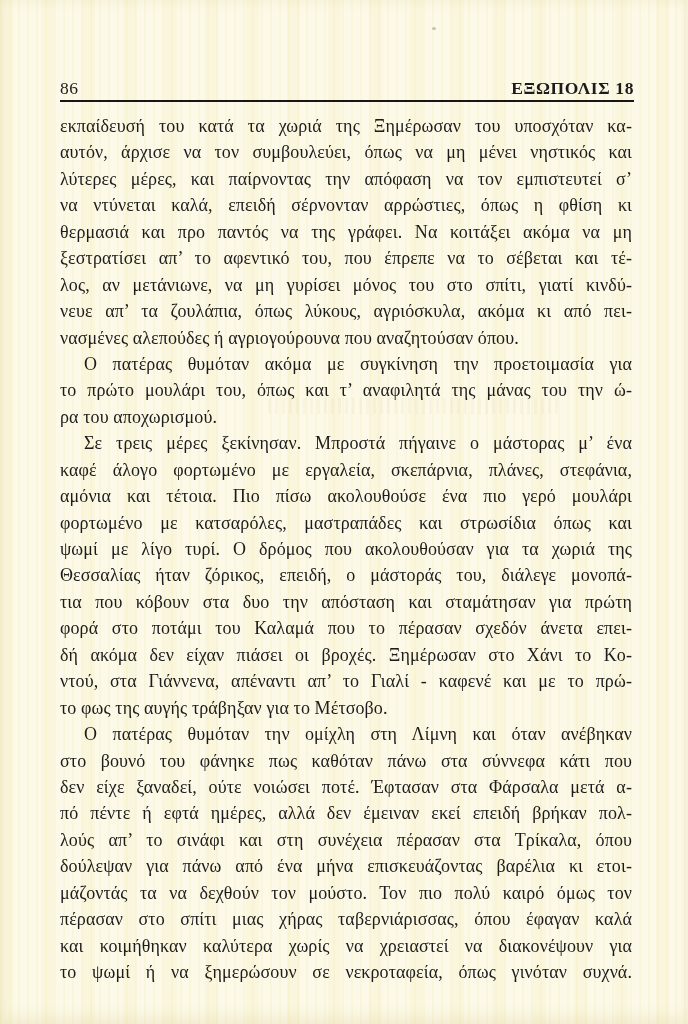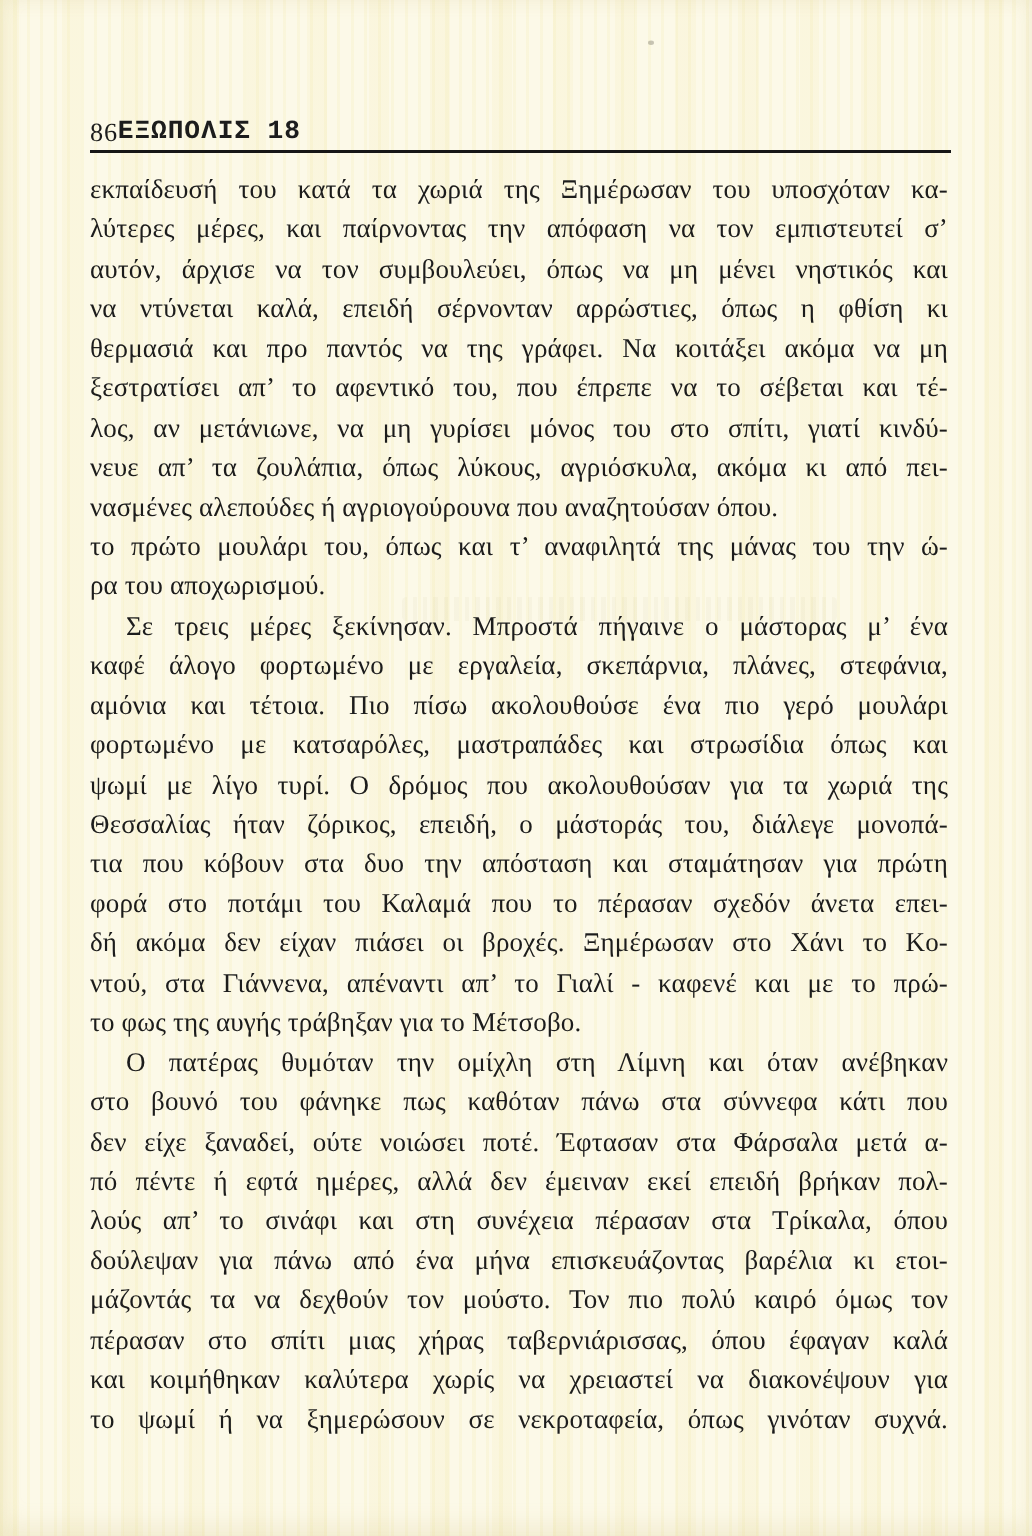--- a/index.html
+++ b/index.html
@@ -21,28 +21,29 @@
     box-shadow:inset 0 -8px 14px rgba(205,190,120,0.18), inset 0 4px 10px rgba(215,205,150,0.12);
   }
   .page{
     position:absolute;
     left:60px;
     top:78px;
     width:574px;
   }
   .running-header{
     display:flex;
+    justify-content:space-between;
     align-items:flex-end;
     font-size:17.5px;
     line-height:20px;
     padding-bottom:2px;
     border-bottom:2.6px solid var(--rule);
   }
   .page-number{font-weight:400;letter-spacing:0.5px;}
-  .journal-title{font-weight:700;letter-spacing:0.6px;font-family:Liberation Mono, monospace;}
+  .journal-title{font-weight:700;letter-spacing:0.6px;}
   .body-text{
     margin-top:11px;
     width:572px;
     font-size:18px;
   }
   .paragraph{margin:0;}
   .line{
     height:26.45px;
     line-height:26.45px;
     text-align:justify;
@@ -78,30 +79,31 @@
 
 <div class="page">
   <div class="running-header">
     <span class="page-number">86</span>
     <span class="journal-title">ΕΞΩΠΟΛΙΣ 18</span>
   </div>
 
   <div class="body-text" id="body-text">
       <div class="paragraph">
         <div class="line">εκπαίδευσή του κατά τα χωριά της Ξημέρωσαν του υποσχόταν κα-</div>
+        <div class="line">αυτόν, άρχισε να τον συμβουλεύει, όπως να μη μένει νηστικός και</div>
         <div class="line">λύτερες μέρες, και παίρνοντας την απόφαση να τον εμπιστευτεί σ’</div>
-        <div class="line">αυτόν, άρχισε να τον συμβουλεύει, όπως να μη μένει νηστικός και</div>
         <div class="line">να ντύνεται καλά, επειδή σέρνονταν αρρώστιες, όπως η φθίση κι</div>
         <div class="line">θερμασιά και προ παντός να της γράφει. Να κοιτάξει ακόμα να μη</div>
         <div class="line">ξεστρατίσει απ’ το αφεντικό του, που έπρεπε να το σέβεται και τέ-</div>
         <div class="line">λος, αν μετάνιωνε, να μη γυρίσει μόνος του στο σπίτι, γιατί κινδύ-</div>
         <div class="line">νευε απ’ τα ζουλάπια, όπως λύκους, αγριόσκυλα, ακόμα κι από πει-</div>
         <div class="line final">νασμένες αλεπούδες ή αγριογούρουνα που αναζητούσαν όπου.</div>
       </div>
       <div class="paragraph">
+        <div class="line first">Ο πατέρας θυμόταν ακόμα με συγκίνηση την προετοιμασία για</div>
         <div class="line">το πρώτο μουλάρι του, όπως και τ’ αναφιλητά της μάνας του την ώ-</div>
         <div class="line final">ρα του αποχωρισμού.</div>
       </div>
       <div class="paragraph">
         <div class="line first">Σε τρεις μέρες ξεκίνησαν. Μπροστά πήγαινε ο μάστορας μ’ ένα</div>
         <div class="line">καφέ άλογο φορτωμένο με εργαλεία, σκεπάρνια, πλάνες, στεφάνια,</div>
         <div class="line">αμόνια και τέτοια. Πιο πίσω ακολουθούσε ένα πιο γερό μουλάρι</div>
         <div class="line">φορτωμένο με κατσαρόλες, μαστραπάδες και στρωσίδια όπως και</div>
         <div class="line">ψωμί με λίγο τυρί. Ο δρόμος που ακολουθούσαν για τα χωριά της</div>
         <div class="line">Θεσσαλίας ήταν ζόρικος, επειδή, ο μάστοράς του, διάλεγε μονοπά-</div>

